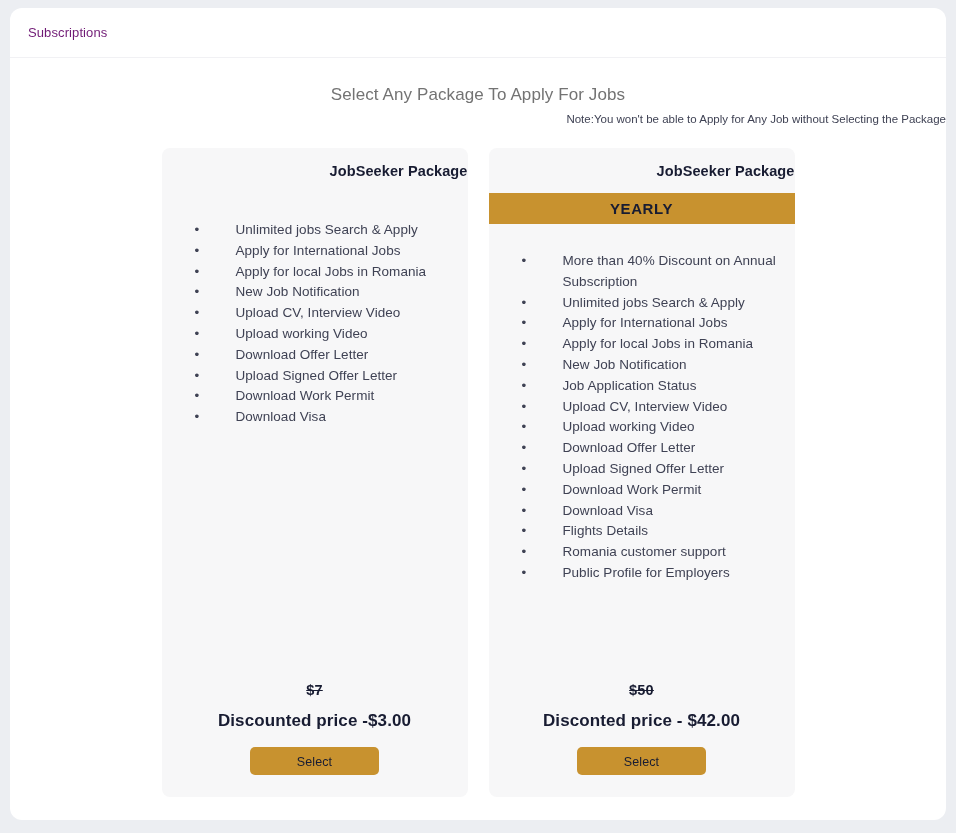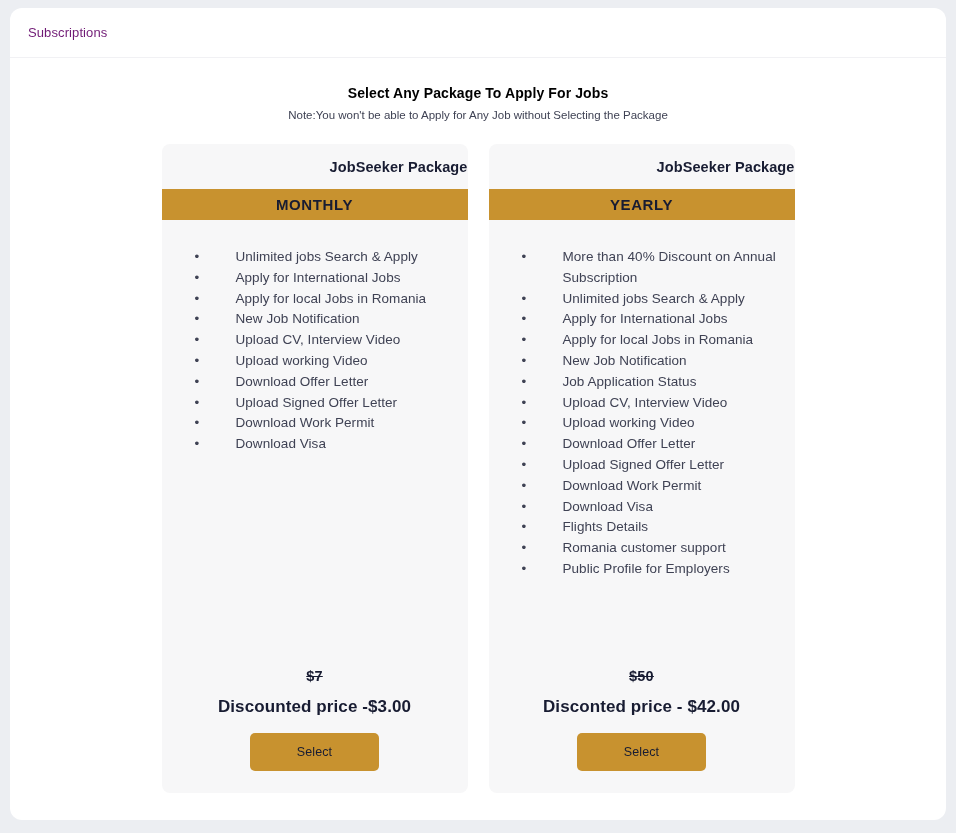--- a/index.html
+++ b/index.html
@@ -37,30 +37,31 @@
     color: #701a75;
     letter-spacing: .1px;
   }
 
   
   .page-heading-wrap {
     padding-top: 27px;
     text-align: center;
   }
   .page-title {
-    font-size: 14px;
-    font-weight: bold;
-    color: #000000;
+    font-size: 17px;
+    font-weight: normal;
+    color: #737373;
     letter-spacing: .1px;
   }
   .page-note {
     margin-top: 8px;
     font-size: 11.5px;
     color: #3f4254;
     letter-spacing: 0;
+    text-align: right;
   }
 
   
   .cards-row {
     margin-top: 23px;
     display: flex;
     justify-content: center;
     align-items: flex-start;
     gap: 21px;
   }
@@ -147,21 +148,21 @@
     font-size: 17px;
     font-weight: bold;
     color: #181c32;
     letter-spacing: .1px;
   }
 
   .select-button {
     margin-top: 16px;
     display: inline-block;
     width: 129px;
-    height: 38px;
+    height: 28px;
     line-height: 30px;
     background: #c8922f;
     color: #181c32;
     border: none;
     border-radius: 5px;
     font-family: "Liberation Sans", sans-serif;
     font-size: 12.5px;
     cursor: pointer;
     letter-spacing: .1px;
   }
@@ -178,23 +179,20 @@
   <div class="page-heading-wrap">
     <div class="page-title">Select Any Package To Apply For Jobs</div>
     <div class="page-note">Note:You won't be able to Apply for Any Job without Selecting the Package</div>
   </div>
 
   <div class="cards-row">
 
     <div class="package-card">
       <div class="card-title-bar">
         <span class="card-title">JobSeeker Package</span>
-      </div>
-      <div class="card-plan-band">
-        <span class="card-plan-label">MONTHLY</span>
       </div>
       <div class="card-body">
         <ul class="feature-list">
           <li class="feature-item">Unlimited jobs Search &amp; Apply</li>
           <li class="feature-item">Apply for International Jobs</li>
           <li class="feature-item">Apply for local Jobs in Romania</li>
           <li class="feature-item">New Job Notification</li>
           <li class="feature-item">Upload CV, Interview Video</li>
           <li class="feature-item">Upload working Video</li>
           <li class="feature-item">Download Offer Letter</li>

